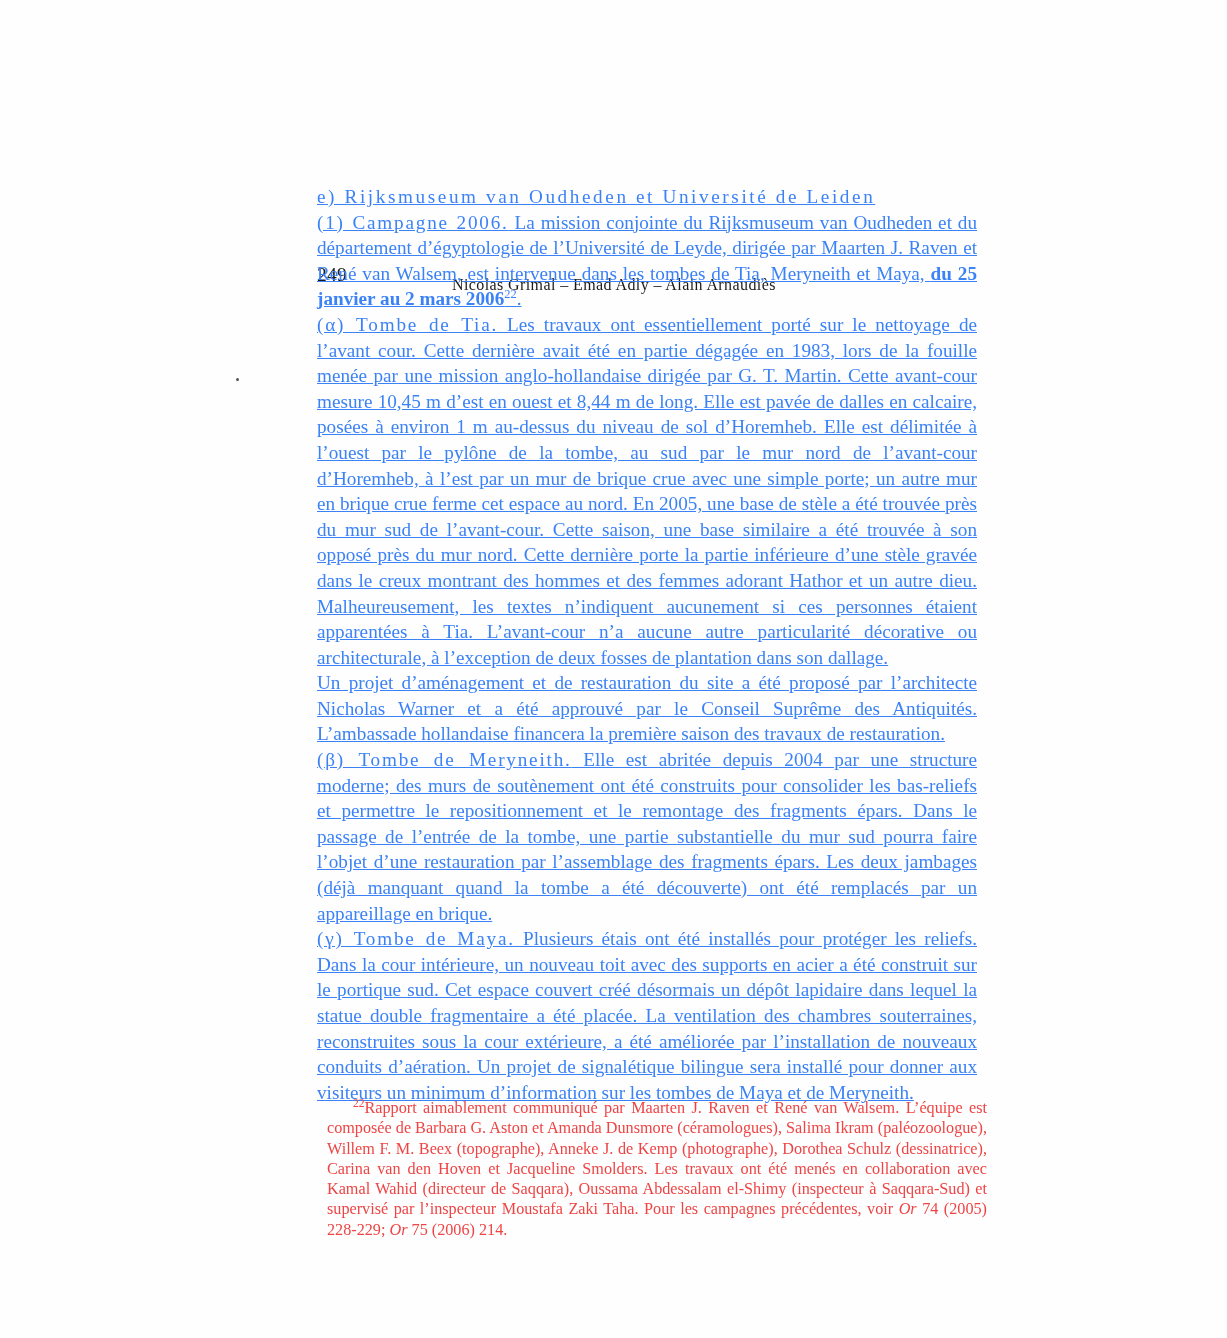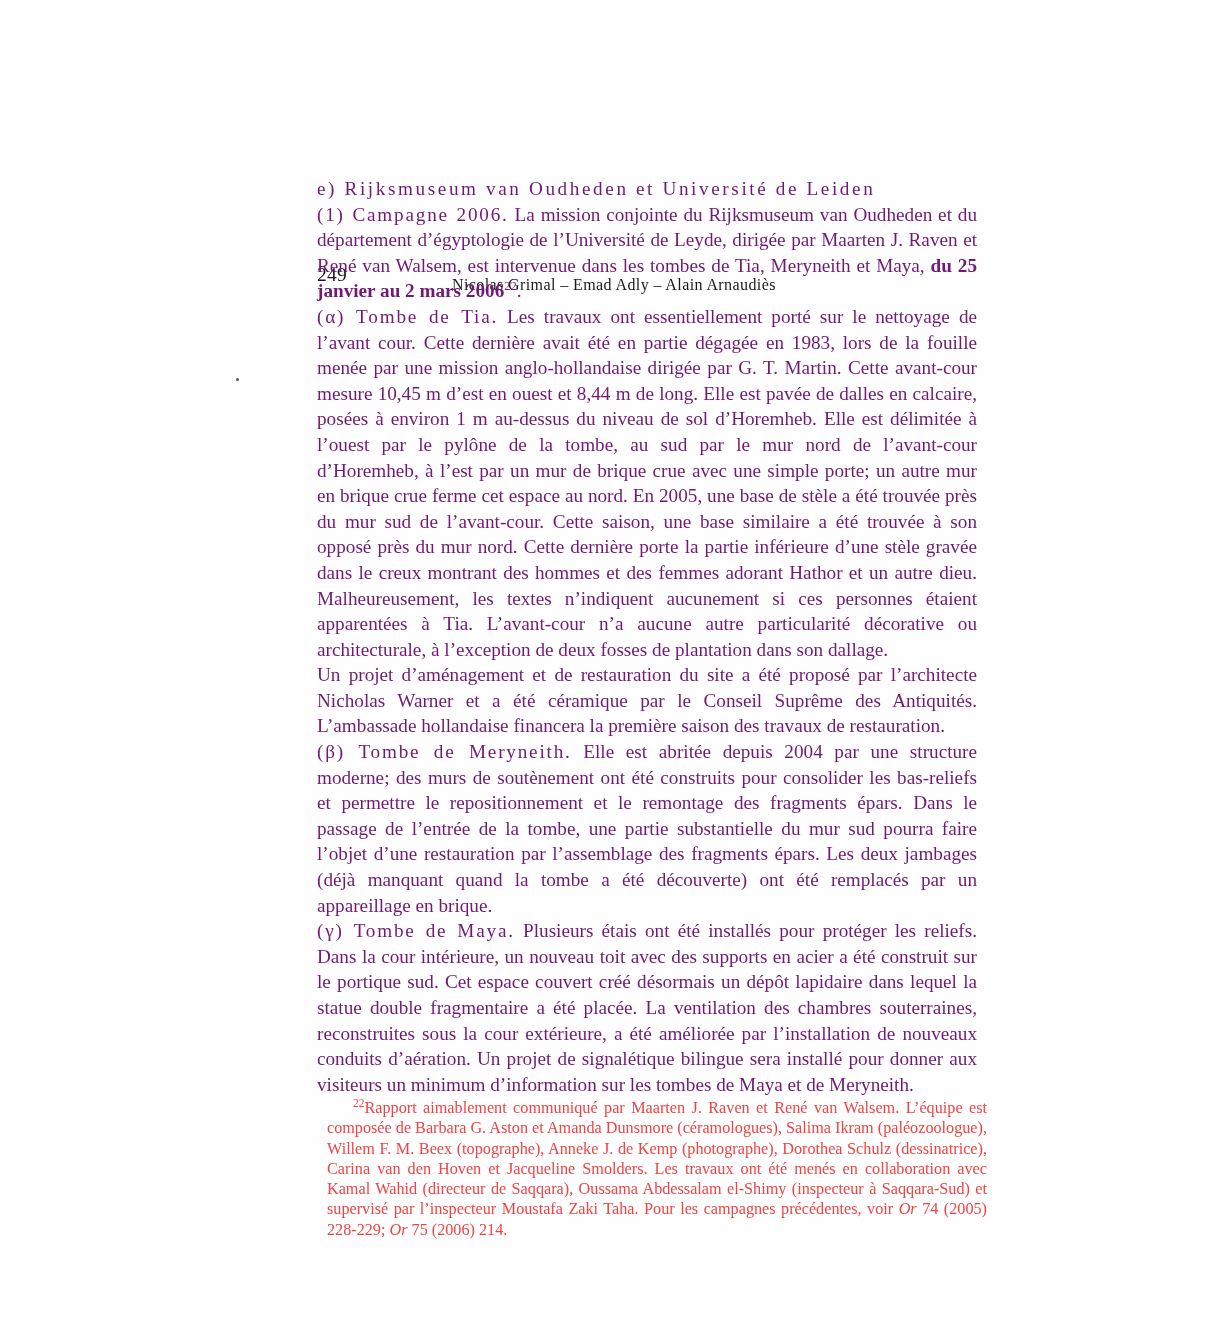--- a/index.html
+++ b/index.html
@@ -42,27 +42,28 @@
     left: 452px;
     top: 144px;
     font-size: 16px;
     letter-spacing: 0.4px;
     color: #1a1a1a;
     white-space: nowrap;
   }
   .body-col {
     position: absolute;
     left: 317px;
-    top: 176px;
+    top: 184px;
     width: 660px;
     font-size: 19.2px;
     line-height: 25.6px;
     text-align: justify;
     text-justify: inter-word;
-    color: #701a75;
+    color: #3b82f6;
+    text-decoration: underline;
   }
   .body-col p {
     margin: 0;
     text-indent: 0;
   }
   .para-indent {
     text-indent: 42px;
   }
   .para-indent-big {
     text-indent: 96px;
@@ -136,21 +137,21 @@
 
     <p class="para-indent-big">
       <span class="sp-med">(1) Campagne 2006.</span><span> La mission conjointe du Rijksmuseum van Oudheden et du département d’égyptologie de l’Université de Leyde, dirigée par Maarten J. Raven et René van Walsem, est intervenue dans les tombes de Tia, Meryneith et Maya, </span><b>du 25 janvier au 2 mars 2006</b><span class="sup">22</span><span>.</span>
     </p>
 
     <p class="para-indent-big">
       <span class="sp-med">(α) Tombe de Tia.</span><span> Les travaux ont essentiellement porté sur le nettoyage de l’avant cour. Cette dernière avait été en partie dégagée en 1983, lors de la fouille menée par une mission anglo-hollandaise dirigée par G. T. Martin. Cette avant-cour mesure 10,45 m d’est en ouest et 8,44 m de long. Elle est pavée de dalles en calcaire, posées à environ 1 m au-dessus du niveau de sol d’Horemheb. Elle est délimitée à l’ouest par le pylône de la tombe, au sud par le mur nord de l’avant-cour d’Horemheb, à l’est par un mur de brique crue avec une simple porte; un autre mur en brique crue ferme cet espace au nord. En 2005, une base de stèle a été trouvée près du mur sud de l’avant-cour. Cette saison, une base similaire a été trouvée à son opposé près du mur nord. Cette dernière porte la partie inférieure d’une stèle gravée dans le creux montrant des hommes et des femmes adorant Hathor et un autre dieu. Malheureusement, les textes n’indiquent aucunement si ces personnes étaient apparentées à Tia. L’avant-cour n’a aucune autre particularité décorative ou architecturale, à l’exception de deux fosses de plantation dans son dallage.</span>
     </p>
 
     <p class="para-indent">
-      <span>Un projet d’aménagement et de restauration du site a été proposé par l’architecte Nicholas Warner et a été céramique par le Conseil Suprême des Antiquités. L’ambassade hollandaise financera la première saison des travaux de restauration.</span>
+      <span>Un projet d’aménagement et de restauration du site a été proposé par l’architecte Nicholas Warner et a été approuvé par le Conseil Suprême des Antiquités. L’ambassade hollandaise financera la première saison des travaux de restauration.</span>
     </p>
 
     <p class="para-indent-big">
       <span class="sp-med">(β) Tombe de Meryneith.</span><span> Elle est abritée depuis 2004 par une structure moderne; des murs de soutènement ont été construits pour consolider les bas-reliefs et permettre le repositionnement et le remontage des fragments épars. Dans le passage de l’entrée de la tombe, une partie substantielle du mur sud pourra faire l’objet d’une restauration par l’assemblage des fragments épars. Les deux jambages (déjà manquant quand la tombe a été découverte) ont été remplacés par un appareillage en brique.</span>
     </p>
 
     <p class="para-indent-big">
       <span class="sp-med">(γ) Tombe de Maya.</span><span> Plusieurs étais ont été installés pour protéger les reliefs. Dans la cour intérieure, un nouveau toit avec des supports en acier a été construit sur le portique sud. Cet espace couvert créé désormais un dépôt lapidaire dans lequel la statue double fragmentaire a été placée. La ventilation des chambres souterraines, reconstruites sous la cour extérieure, a été améliorée par l’installation de nouveaux conduits d’aération. Un projet de signalétique bilingue sera installé pour donner aux visiteurs un minimum d’information sur les tombes de Maya et de Meryneith.</span>
     </p>
 

